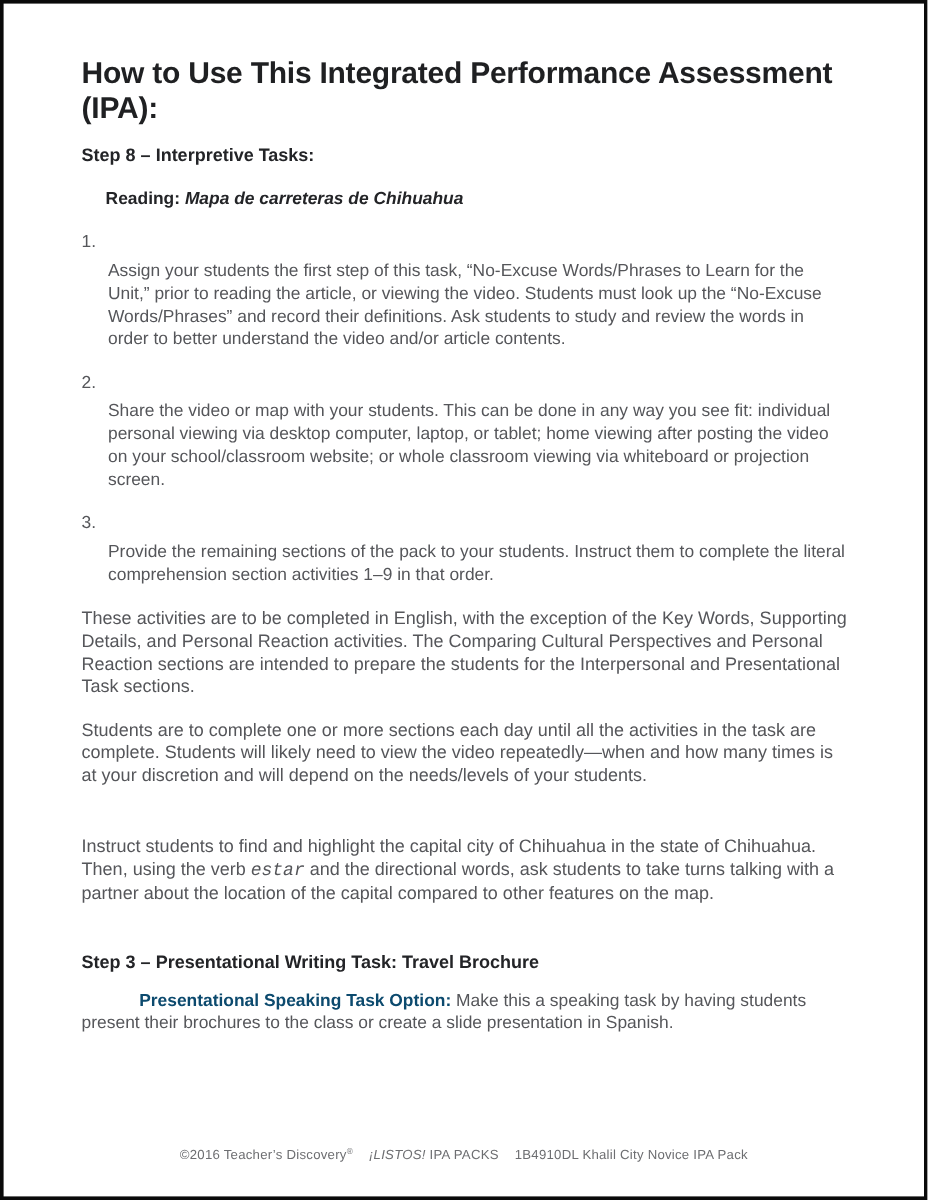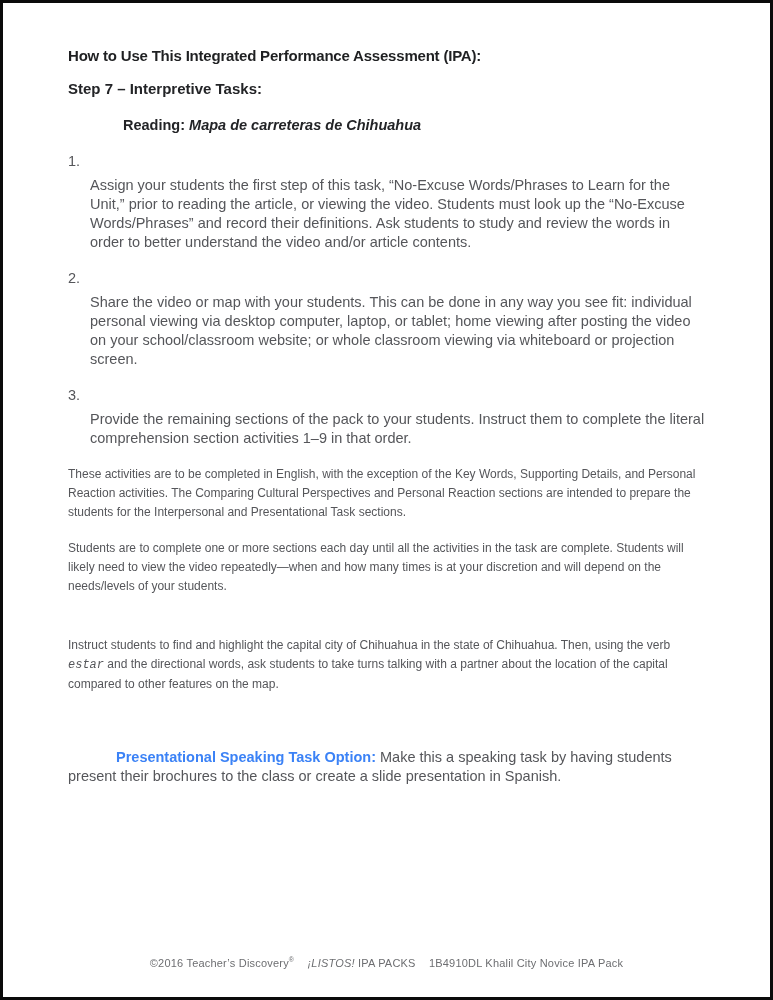--- a/index.html
+++ b/index.html
@@ -15,72 +15,72 @@
     box-sizing: border-box;
     border: 3px solid #0a0a0a;
     background: #ffffff;
     overflow: hidden;
   }
   .content {
     padding: 44px 64px 0 65px;
     color: #55565a;
   }
   .doc-title {
-    font-size: 15px;
+    font-size: 25px;
     font-weight: bold;
     color: #1f2022;
     letter-spacing: -0.2px;
     margin: 0 0 16px 0;
   }
   .step-heading {
     font-size: 15px;
     font-weight: bold;
     color: #232427;
     margin: 0 0 20px 0;
   }
   .step-heading .it { font-style: italic; }
   .task-line {
-    margin: 0 0 6px 55px;
+    margin: 0 0 6px 20px;
     font-size: 14.5px;
     font-weight: bold;
     color: #232427;
     line-height: 17px;
   }
   .task-line .task-title { font-style: italic; }
   .ol-wrap { margin-top: 18px; }
   .ol-item {
     display: flex;
     margin-bottom: 17px;
     font-size: 14.5px;
     line-height: 19px;
     color: #55565a;
   }
   .ol-num {
     flex: 0 0 22px;
   }
   .ol-text { flex: 1; margin-top: 24px; }
   .para {
-    font-size: 12px;
+    font-size: 15px;
     line-height: 19px;
     color: #55565a;
     margin: 0 0 17px 0;
   }
   .para .it { font-style: italic; font-family: Liberation Mono, monospace; }
   .gap-big { height: 23px; }
   .step-heading.h2 { margin-bottom: 14px; }
   .option-para {
     font-size: 14.5px;
     line-height: 19px;
     color: #55565a;
     text-indent: 48px;
     margin: 14px 0 0 0;
   }
   .option-label {
     font-weight: bold;
-    color: #3b82f6;
+    color: #0c4a6e;
     text-align: right;
   }
   .footer {
     position: absolute;
     left: 0;
     right: 0;
     bottom: 28px;
     text-align: center;
     font-size: 11px;
     color: #6d6e71;
@@ -91,21 +91,21 @@
   .footer .brand { font-style: italic; }
 </style>
 </head>
 <body>
 
 <div class="page">
   <div class="content">
 
     <h1 class="doc-title">How to Use This Integrated Performance Assessment (IPA):</h1>
 
-    <h2 class="step-heading">Step 7 – Interpretive Tasks:</h2>
+    <h2 class="step-heading">Step 8 – Interpretive Tasks:</h2>
 
     <div class="task-line"><span>Reading: </span><span class="task-title">Mapa de carreteras de Chihuahua</span></div>
 
     <div class="ol-wrap">
       <div class="ol-item">
         <span class="ol-num">1.</span>
         <span class="ol-text">Assign your students the first step of this task, “No-Excuse Words/Phrases to Learn for the Unit,” prior to reading the article, or viewing the video. Students must look up the “No-Excuse Words/Phrases” and record their definitions. Ask students to study and review the words in order to better understand the video and/or article contents.</span>
       </div>
       <div class="ol-item">
         <span class="ol-num">2.</span>
@@ -120,20 +120,21 @@
     <p class="para">These activities are to be completed in English, with the exception of the Key Words, Supporting Details, and Personal Reaction activities. The Comparing Cultural Perspectives and Personal Reaction sections are intended to prepare the students for the Interpersonal and Presentational Task sections.</p>
     <p class="para">Students are to complete one or more sections each day until all the activities in the task are complete. Students will likely need to view the video repeatedly—when and how many times is at your discretion and will depend on the needs/levels of your students.</p>
 
     <div class="gap-big"></div>
 
 
     <p class="para"><span>Instruct students to find and highlight the capital city of Chihuahua in the state of Chihuahua. Then, using the verb </span><span class="it">estar</span><span> and the directional words, ask students to take turns talking with a partner about the location of the capital compared to other features on the map.</span></p>
 
     <div class="gap-big"></div>
 
+    <h2 class="step-heading h2">Step 3 – Presentational Writing Task: Travel Brochure</h2>
 
 
     <p class="option-para"><span class="option-label">Presentational Speaking Task Option:</span><span> Make this a speaking task by having students present their brochures to the class or create a slide presentation in Spanish.</span></p>
 
   </div>
 
   <div class="footer">
     <span class="seg"><span>©2016 Teacher’s Discovery</span><sup>®</sup></span>
     <span class="seg"><span class="brand">¡LISTOS!</span><span> IPA PACKS</span></span>
     <span class="seg">1B4910DL Khalil City Novice IPA Pack</span>

